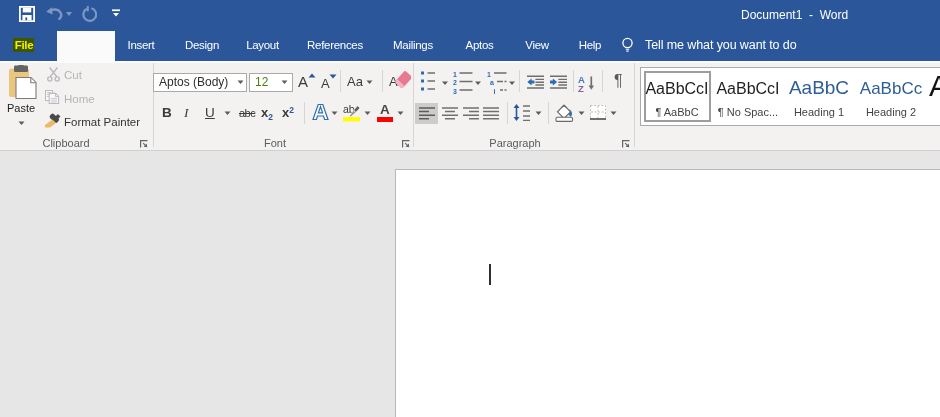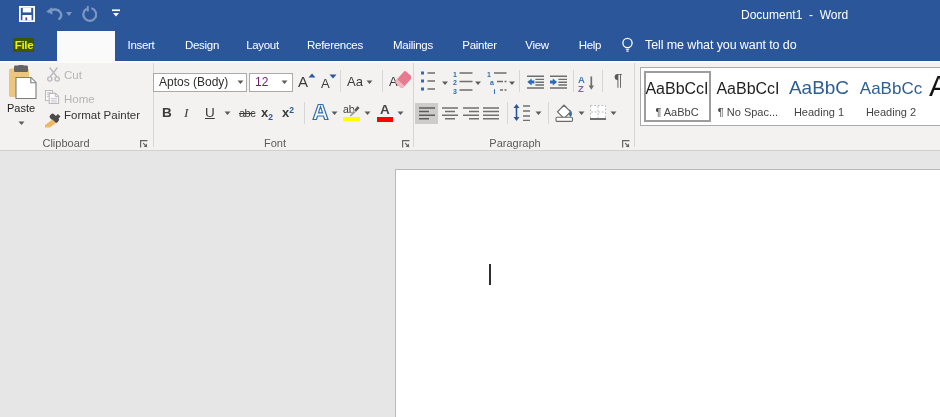--- a/index.html
+++ b/index.html
@@ -50,21 +50,21 @@
 
   <div id="tabrow" class="abs"></div>
   <div class="abs" style="left:57px;top:31px;width:58px;height:30px;background:#fafafa;"></div>
   <div class="abs" style="left:13px;top:38px;width:21px;height:14px;background:#3f5600;"></div>
   <div class="abs tab" style="left:13px;top:30px;width:22px;color:#f2f200;font-weight:bold;font-size:11.5px;">File</div>
   <div class="abs tab" style="left:120px;top:30px;width:42px;">Insert</div>
   <div class="abs tab" style="left:180px;top:30px;width:44px;">Design</div>
   <div class="abs tab" style="left:240px;top:30px;width:45px;">Layout</div>
   <div class="abs tab" style="left:386px;top:30px;width:54px;">Mailings</div>
   <div class="abs tab" style="left:302px;top:30px;width:66px;">References</div>
-  <div class="abs tab" style="left:456px;top:30px;width:47px;">Painter</div>
+  <div class="abs tab" style="left:456px;top:30px;width:47px;">Aptos</div>
   <div class="abs tab" style="left:521px;top:30px;width:32px;">View</div>
   <div class="abs tab" style="left:574px;top:30px;width:32px;">Help</div>
 
   <svg class="abs" style="left:621px;top:37px" width="13" height="17" viewBox="0 0 13 17">
     <circle cx="6.5" cy="6" r="4.6" fill="none" stroke="#fff" stroke-width="1.3"></circle>
     <path d="M4.5 10.5 H8.5 M4.8 12.3 H8.2 M5.4 14.1 H7.6" stroke="#fff" stroke-width="1.1" fill="none"></path>
   </svg>
   <div class="abs tab" style="left:645px;top:30px;width:200px;text-align:left;font-size:12.5px;letter-spacing:-0.1px;">Tell me what you want to do</div>
 
   <div id="ribbon" class="abs"></div>
@@ -95,36 +95,36 @@
     <path d="M10.4 3.6 V6.6 H13.4" fill="none" stroke="#bcbac0" stroke-width="1"></path>
     <path d="M5.8 8.4 H12 M5.8 10.2 H12 M5.8 12 H12" stroke="#c4c2c6" stroke-width="0.9"></path>
   </svg>
   <div class="abs btnlabel disabled" style="left:64px;top:93px;font-size:11.5px;">Home</div>
 
   <svg class="abs" style="left:45px;top:112px" width="17" height="16" viewBox="0 0 17 16">
     <path d="M10.5 4.5 L12.8 2 L15.5 4.5 L13 7 Z" fill="#4a4a4a"></path>
     <rect x="4.5" y="3.5" width="10" height="5.5" rx="2" fill="#4a4a4a" transform="rotate(43 9.5 6)"></rect>
     <path d="M7.5 7.5 L11 11 L5 15.5 H0 V13 Z" fill="#ecba66"></path>
   </svg>
-  <div class="abs btnlabel" style="left:64px;top:109px;font-size:11.5px;color:#333;">Format Painter</div>
+  <div class="abs btnlabel" style="left:64px;top:116px;font-size:11.5px;color:#333;">Format Painter</div>
   <div class="abs gsep" style="left:153px;"></div>
   <div class="abs glabel" style="left:36px;width:60px;">Clipboard</div>
   <svg class="abs" style="left:140px;top:140px" width="8" height="8" viewBox="0 0 8 8">
     <path d="M0.6 7.5 V0.6 H7.5" stroke="#646464" stroke-width="1.2" fill="none"></path>
     <path d="M3.2 3.2 L5.6 5.6" stroke="#646464" stroke-width="1.2"></path>
     <path d="M7.2 7.2 L6.8 3.6 L3.6 6.8 Z" fill="#646464"></path>
   </svg>
 
   <div class="abs combo" style="left:153px;top:73px;width:92px;height:17px;"></div>
   <div class="abs" style="left:159px;top:75px;font-size:12px;color:#2e2e2e;">Aptos (Body)</div>
   <svg class="abs" style="left:237px;top:80px" width="7" height="5" viewBox="0 0 7 5">
       <path d="M0.5 0.5 H6.5 L3.5 4 Z" fill="#5c5c5c"></path>
     </svg>
   <div class="abs combo" style="left:249px;top:73px;width:42px;height:17px;"></div>
-  <div class="abs" style="left:255px;top:75px;font-size:12px;color:#701a75;">12</div>
+  <div class="abs" style="left:255px;top:75px;font-size:12px;color:#4d7c0f;">12</div>
   <svg class="abs" style="left:281px;top:80px" width="7" height="5" viewBox="0 0 7 5">
       <path d="M0.5 0.5 H6.5 L3.5 4 Z" fill="#5c5c5c"></path>
     </svg>
 
   <div class="abs" style="left:298px;top:73px;font-size:15px;color:#3b3b3b;">A</div>
   <svg class="abs" style="left:308px;top:73px" width="8" height="5" viewBox="0 0 8 5">
       <path d="M0.5 4.5 H7.5 L4 0.5 Z" fill="#2b579a"></path>
     </svg>
   <div class="abs" style="left:321px;top:76px;font-size:13px;color:#3b3b3b;">A</div>
   <svg class="abs" style="left:329px;top:74px" width="8" height="5" viewBox="0 0 8 5">

